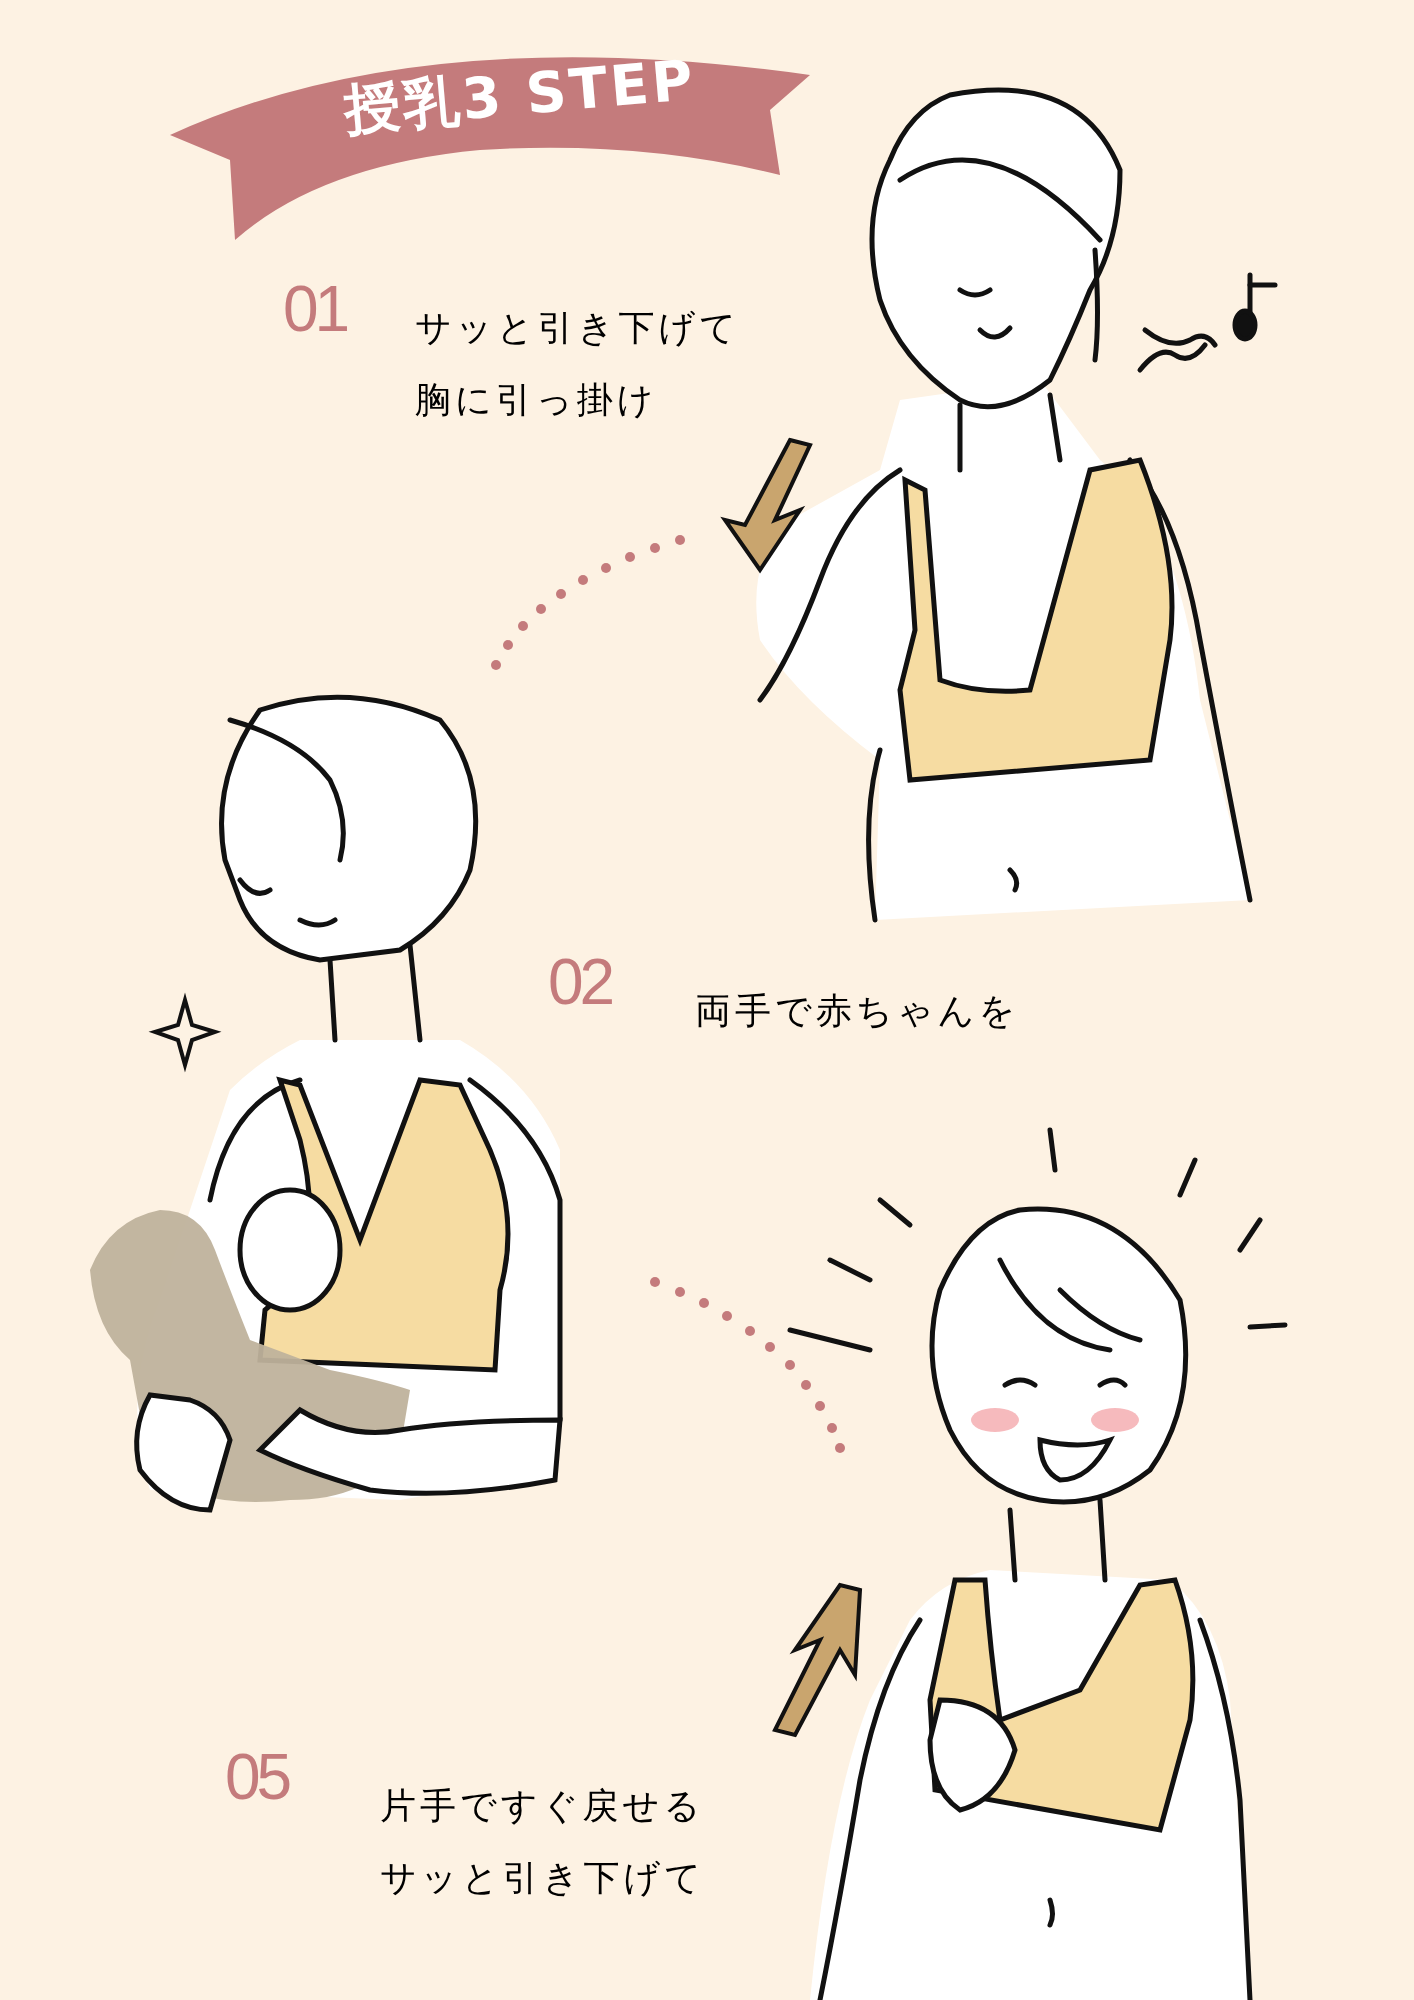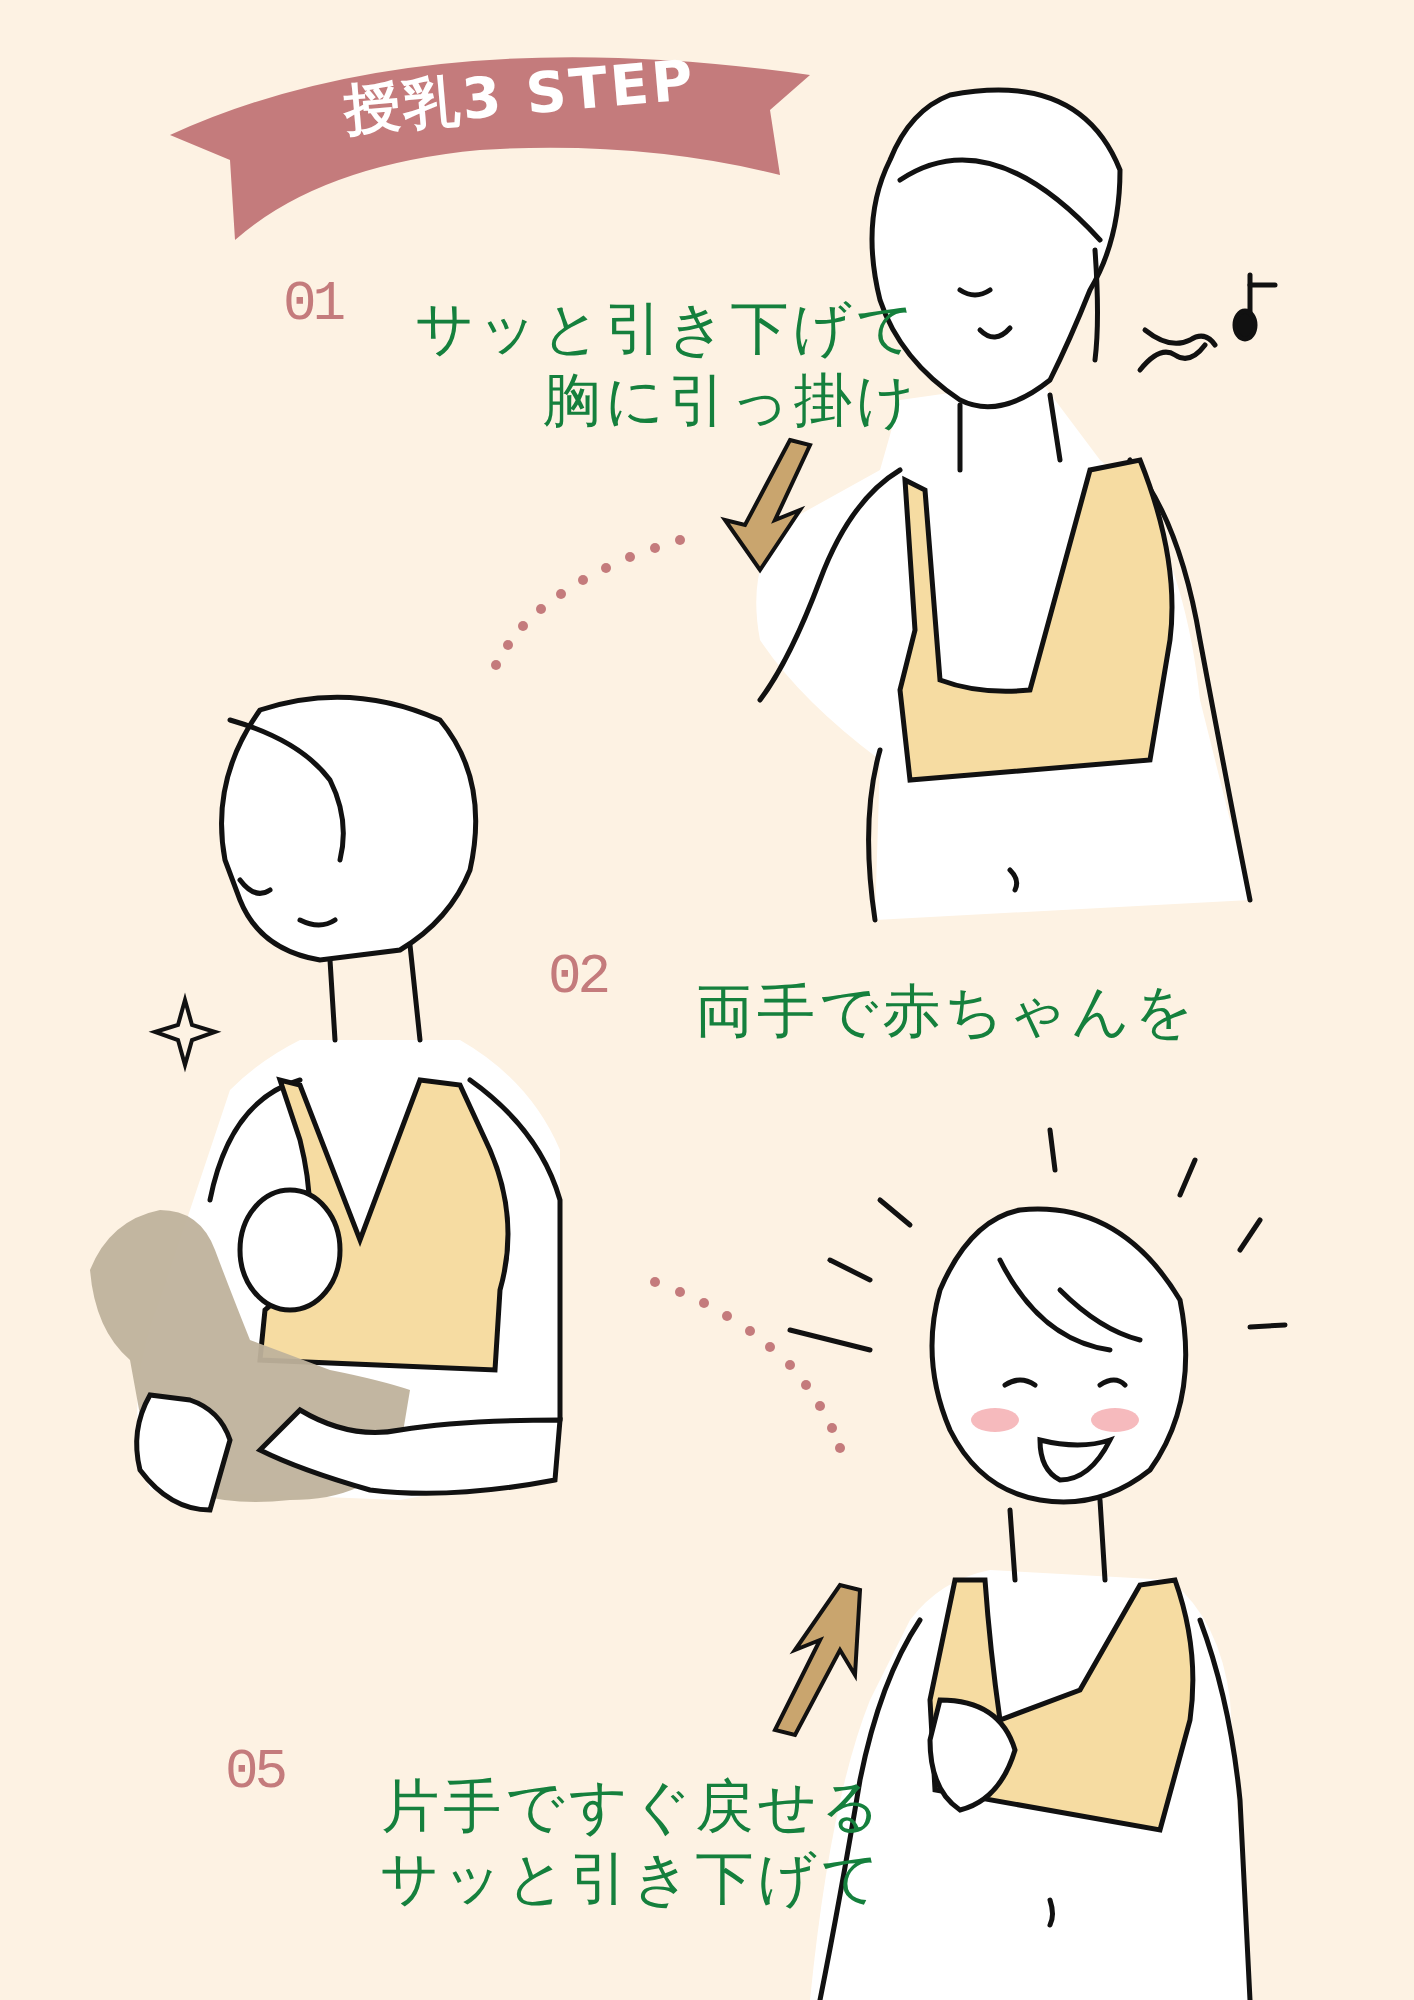--- a/index.html
+++ b/index.html
@@ -1,23 +1,23 @@
 <!DOCTYPE html>
 <html><head>
 <meta charset="utf-8">
 <style>
   html, body { margin:0; padding:0; }
   body { width:1414px; height:2000px; background:#fdf2e3; position:relative; overflow:hidden;
          font-family:"DejaVu Sans", "Liberation Sans", sans-serif; }
   .banner-text { position:absolute; left:300px; top:58px; width:440px; transform:rotate(-5deg);
                  color:#ffffff; font-weight:bold; font-size:56px; letter-spacing:3px; text-align:center;
                  font-family:"DejaVu Sans", sans-serif; }
-  .step-num { position:absolute; color:#c47b7c; font-size:56px; font-family:Liberation Mono, monospace; letter-spacing:-4px; }
-  .step-text { position:absolute; color:#15803d; font-size:58px; line-height:72px; letter-spacing:4px;
-               font-family:"DejaVu Sans", sans-serif;text-align:right; }
+  .step-num { position:absolute; color:#c47b7c; font-size:64px; font-family:Liberation Sans, sans-serif; letter-spacing:-4px; }
+  .step-text { position:absolute; color:#000000; font-size:36px; line-height:72px; letter-spacing:4px;
+               font-family:"DejaVu Sans", sans-serif; }
   .step-text div { white-space:nowrap; }
   svg { position:absolute; left:0; top:0; }
 </style>
 </head>
 <body>
 
 <svg width="1414" height="2000" viewBox="0 0 1414 2000">
 
   <g>
     <path d="M170 135 Q420 20 810 75 L770 110 L780 175 Q640 140 480 150 Q320 165 235 240 L230 160 Z" fill="#c47b7c"></path>

